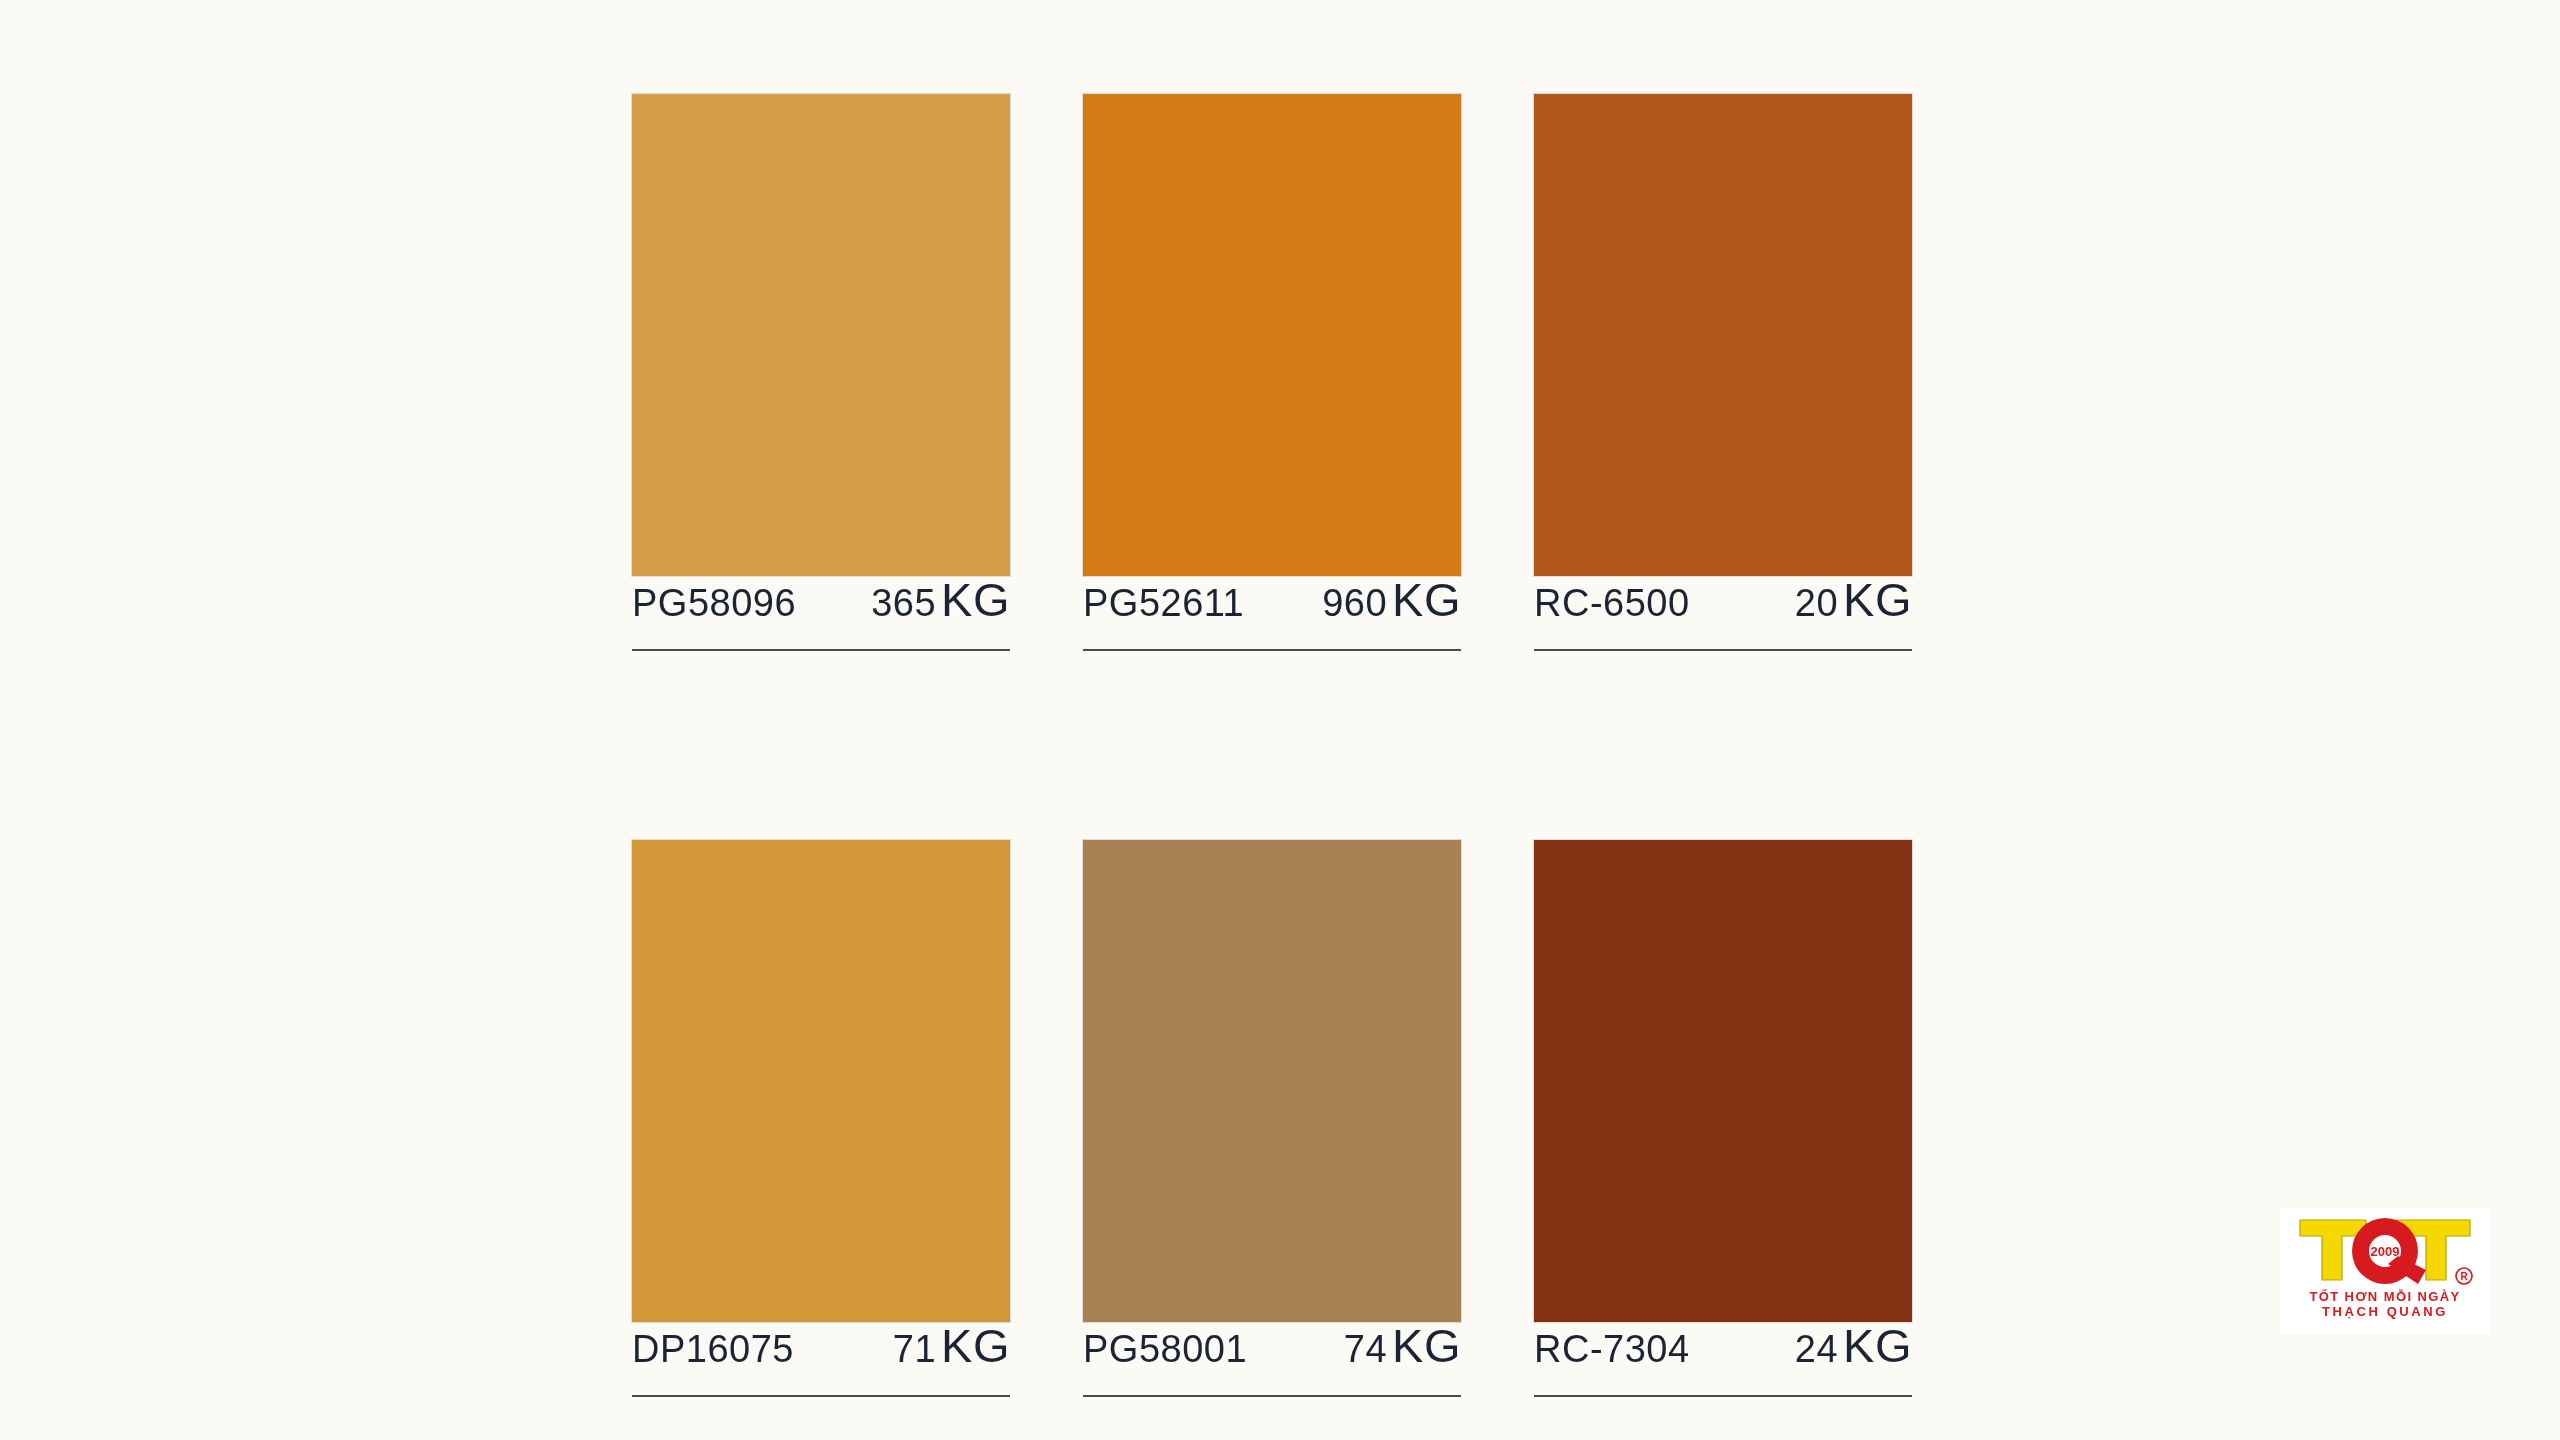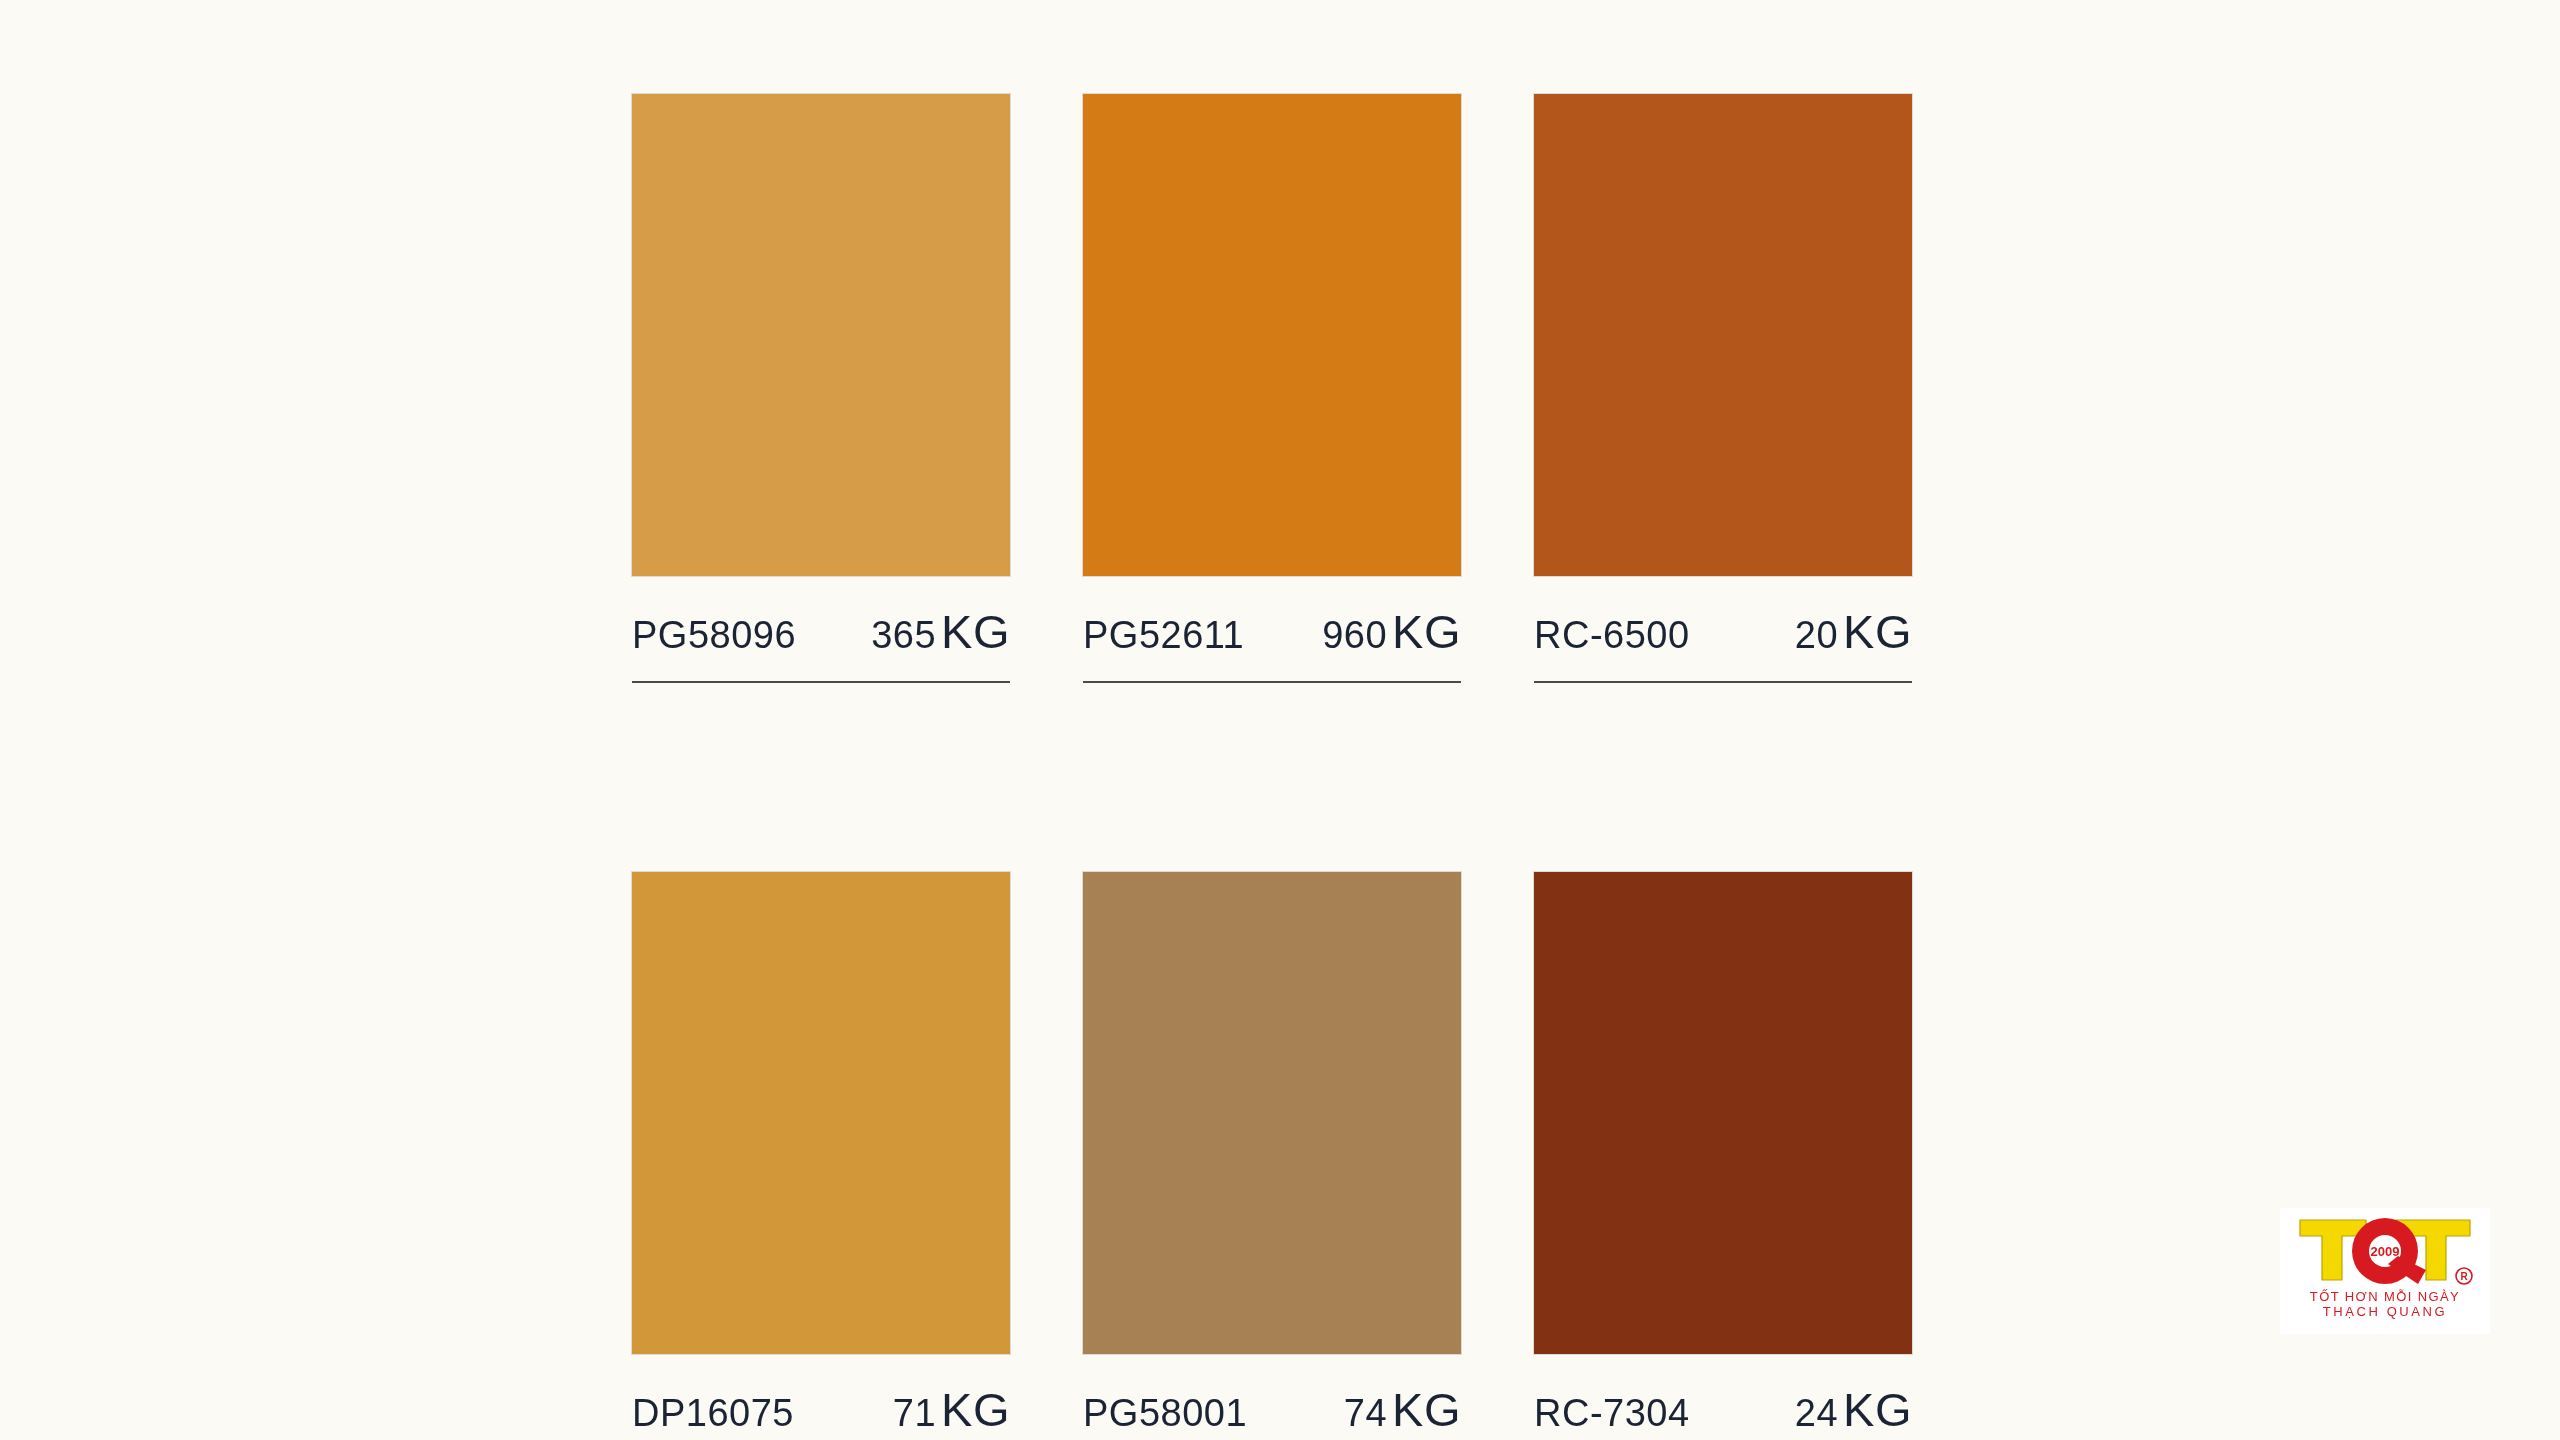--- a/index.html
+++ b/index.html
@@ -33,21 +33,20 @@
     flex-direction: column;
   }
 
   .swatch-chip {
     width: 378px;
     height: 482px;
     box-shadow: 0 0 0 1px rgba(120, 110, 100, 0.22);
   }
 
   .swatch-meta {
-    margin-top: 32px;
     display: flex;
     align-items: baseline;
     justify-content: space-between;
     padding-bottom: 26px;
     border-bottom: 2px solid #4a4a48;
   }
 
   .swatch-code,
   .swatch-qty {
     color: #1b2434;
@@ -100,21 +99,21 @@
 
   .logo-taglines {
     margin-top: 2px;
     text-align: center;
     line-height: 1.12;
   }
 
   .logo-tagline {
     color: #d71920;
     font-size: 13px;
-    font-weight: normal;
+    font-weight: bold;
     letter-spacing: 1.4px;
     white-space: nowrap;
   }
 
   .logo-tagline.second {
     letter-spacing: 2.6px;
   }
 </style>
 </head>
 <body>

